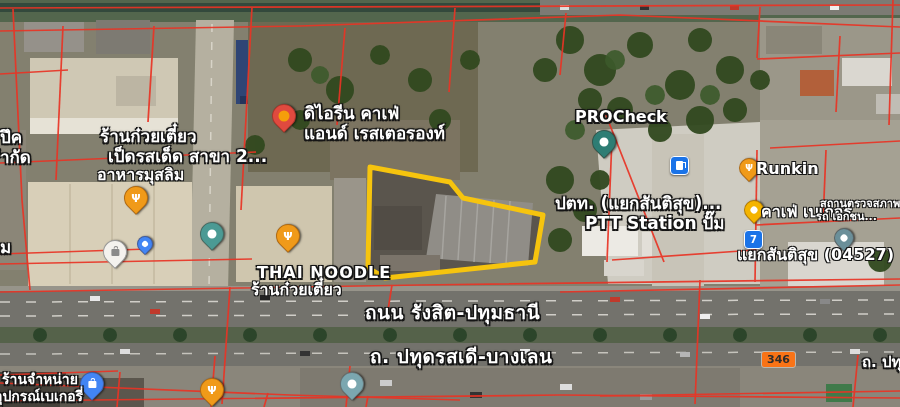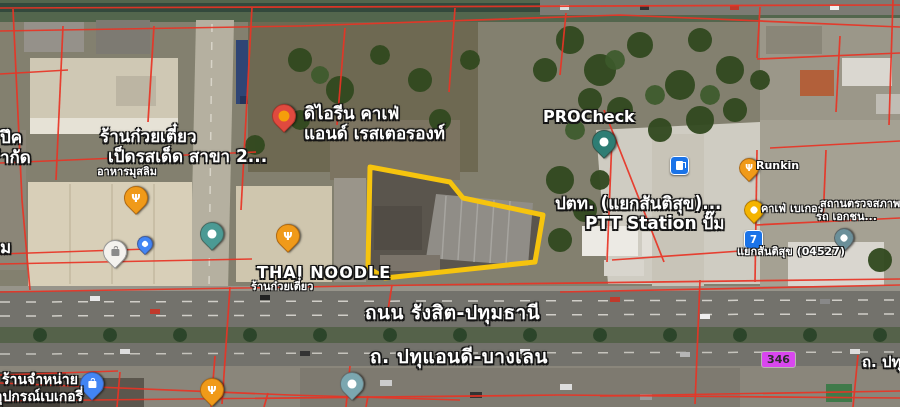--- a/index.html
+++ b/index.html
@@ -7,21 +7,21 @@
          font-family:"DejaVu Sans",sans-serif;background:#7d7f6e;cursor:grab;}
   #basemap{position:absolute;left:0;top:0;}
   
   .map-label{position:absolute;color:#fff;font-weight:bold;white-space:nowrap;line-height:1.18;
     text-shadow:-1.5px -1.5px 0 #151515,1.5px -1.5px 0 #151515,-1.5px 1.5px 0 #151515,
                  1.5px 1.5px 0 #151515,0 0 3px #000;}
   .lbl-17{font-size:17px;}
   .lbl-16{font-size:16px;}
   .lbl-15{font-size:15px;text-align:right;}
   .lbl-14{font-size:14px;}
-  .lbl-12{font-size:11px;font-weight:bold;
+  .lbl-12{font-size:16px;font-weight:bold;
     text-shadow:-1px -1px 0 #151515,1px -1px 0 #151515,-1px 1px 0 #151515,1px 1px 0 #151515;}
   .lbl-11{font-size:11px;font-weight:bold;
     text-shadow:-1px -1px 0 #151515,1px -1px 0 #151515,-1px 1px 0 #151515,1px 1px 0 #151515;}
   .road-label{font-size:19px;letter-spacing:.5px;}
   
   .pin{position:absolute;border-radius:50% 50% 50% 0;transform:rotate(-45deg);
        box-shadow:1px 1px 2px rgba(0,0,0,.55);border:1px solid rgba(60,20,10,.35);}
   .pin-lg{width:22px;height:22px;}
   .pin-md{width:18px;height:18px;}
   .pin-sm{width:14px;height:14px;}
@@ -47,21 +47,21 @@
   .pin-gray .bag::before{border-color:#8a8a8a;}
   
   .sq{position:absolute;width:17px;height:17px;border-radius:4px;border:1.5px solid #fff;
       box-shadow:0 1px 2px rgba(0,0,0,.5);display:flex;align-items:center;justify-content:center;}
   .sq-blue{background:#1a73e8;}
   .sq .mini{width:7px;height:9px;background:#fff;border-radius:1px;position:relative;}
   .sq .mini::after{content:"";position:absolute;right:-3px;top:1px;width:2px;height:5px;
       border-right:1.5px solid #fff;border-top:1.5px solid #fff;}
   .sq .seven{color:#fff;font-size:10px;font-weight:bold;line-height:1;}
   
-  .shield{position:absolute;background:#d946ef;color:#2c2c2c;font-size:11px;font-weight:bold;
+  .shield{position:absolute;background:#f97316;color:#2c2c2c;font-size:11px;font-weight:bold;
           padding:1px 5px;border-radius:3px;border:1px solid #b9b7b0;line-height:1.2;}
 </style>
 </head>
 <body>
 
 <div id="stage">
 
   <svg id="basemap" width="900" height="407" viewBox="0 0 900 407">
 
     <rect x="0" y="0" width="900" height="407" fill="#83806f"></rect>
@@ -326,21 +326,21 @@
   </div>
 
 
   <div class="map-label lbl-16" style="left:257px;top:264px;letter-spacing:1px">
     <div>THAI NOODLE</div>
   </div>
   <div class="map-label lbl-12" style="left:251px;top:281px">
     <div>ร้านก๋วยเตี๋ยว</div>
   </div>
 
-  <div class="map-label lbl-16" style="left:543px;top:108px">
+  <div class="map-label lbl-16" style="left:575px;top:108px">
     <div>PROCheck</div>
   </div>
 
   <div class="map-label lbl-17" style="left:585px;top:193px">
     <div style="margin-left:-30px">ปตท. (แยกสันติสุข)...</div>
     <div>PTT Station ปั๊ม</div>
   </div>
 
   <div class="map-label lbl-12" style="left:756px;top:160px">
     <div>Runkin</div>
@@ -361,21 +361,21 @@
 
   <div class="map-label lbl-14" style="left:2px;top:371px">
     <div>ร้านจำหน่าย</div>
     <div style="margin-left:-8px">อุปกรณ์เบเกอรี่</div>
   </div>
 
   <div class="map-label road-label" style="left:365px;top:301px">
     <div>ถนน รังสิต-ปทุมธานี</div>
   </div>
   <div class="map-label road-label" style="left:370px;top:345px">
-    <div>ถ. ปทุแอนดี-บางเลน</div>
+    <div>ถ. ปทุดรสเดี-บางเลน</div>
   </div>
   <div class="shield" style="left:761px;top:351px">
     <span>346</span>
   </div>
   <div class="map-label lbl-15" style="left:862px;top:354px">
     <div>ถ. ปทุ</div>
   </div>
 
 </div>
 

